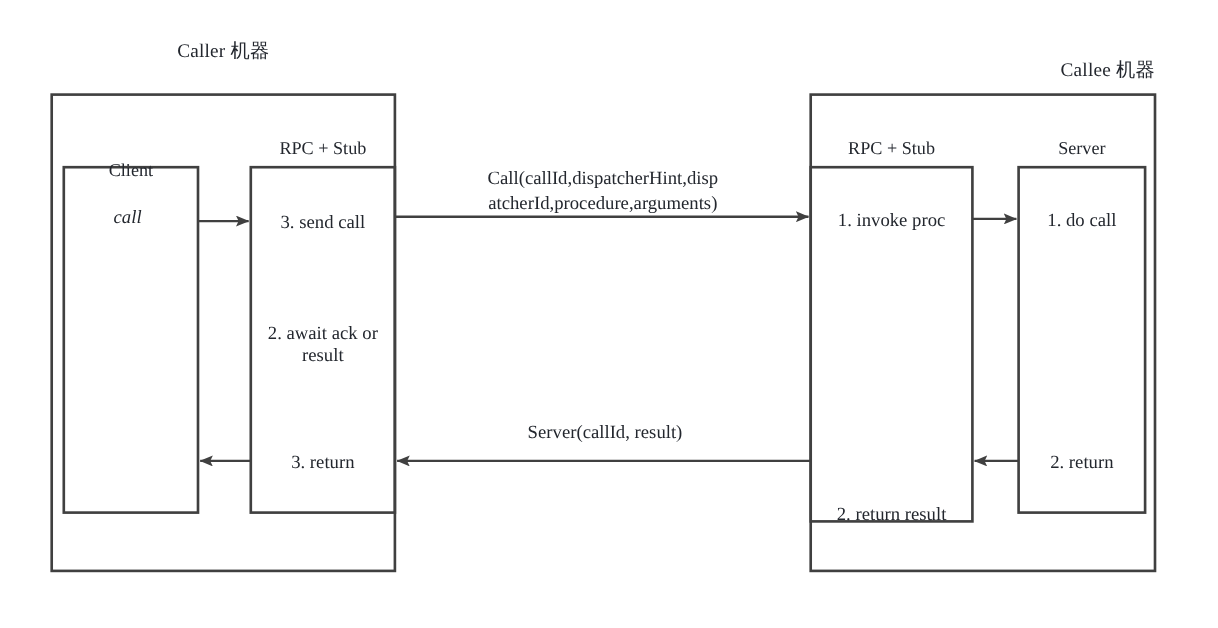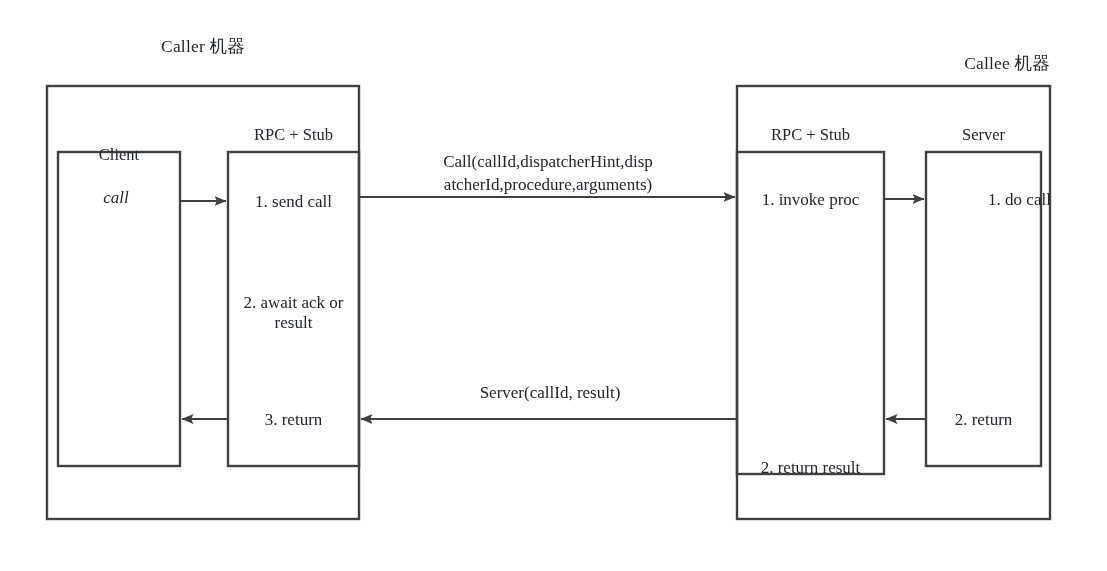--- a/index.html
+++ b/index.html
@@ -112,32 +112,32 @@
   <div class="lbl col-title" style="left:58px; top:125px; width:122px;margin-top:20px;">Client</div>
 
   <div class="lbl col-title" style="left:228px; top:125px; width:131px;">RPC + Stub</div>
 
   <div class="lbl col-title" style="left:737px; top:125px; width:147px;">RPC + Stub</div>
 
   <div class="lbl col-title" style="left:926px; top:125px; width:115px;">Server</div>
 
   <div class="lbl cell-text" style="left:58px; top:188px; width:116px;font-style:italic;">call</div>
 
-  <div class="lbl cell-text" style="left:228px; top:192px; width:131px;">1. send call</div>
+  <div class="lbl cell-text" style="left:228px; top:192px; width:131px;">3. send call</div>
 
   <div class="lbl cell-text" style="left:228px; top:293px; width:131px;">2. await ack or
 result</div>
 
   <div class="lbl cell-text" style="left:228px; top:410px; width:131px;">3. return</div>
 
   <div class="lbl cell-text" style="left:737px; top:190px; width:147px;">1. invoke proc</div>
 
   <div class="lbl cell-text" style="left:737px; top:410px; width:147px;margin-top:48px;">2. return result</div>
 
-  <div class="lbl cell-text" style="left:926px; top:190px; width:115px;margin-left:36px;">1. do call</div>
+  <div class="lbl cell-text" style="left:926px; top:190px; width:115px;">1. do call</div>
 
   <div class="lbl cell-text" style="left:926px; top:410px; width:115px;">2. return</div>
 
   <div class="lbl edge-label" style="left:398px; top:123px; width:300px;margin-top:28px;">Call(callId,dispatcherHint,disp
 atcherId,procedure,arguments)</div>
 
   <div class="lbl edge-label" style="left:420px; top:382px; width:260px;">Server(callId, result)</div>
 
 </div>
 

